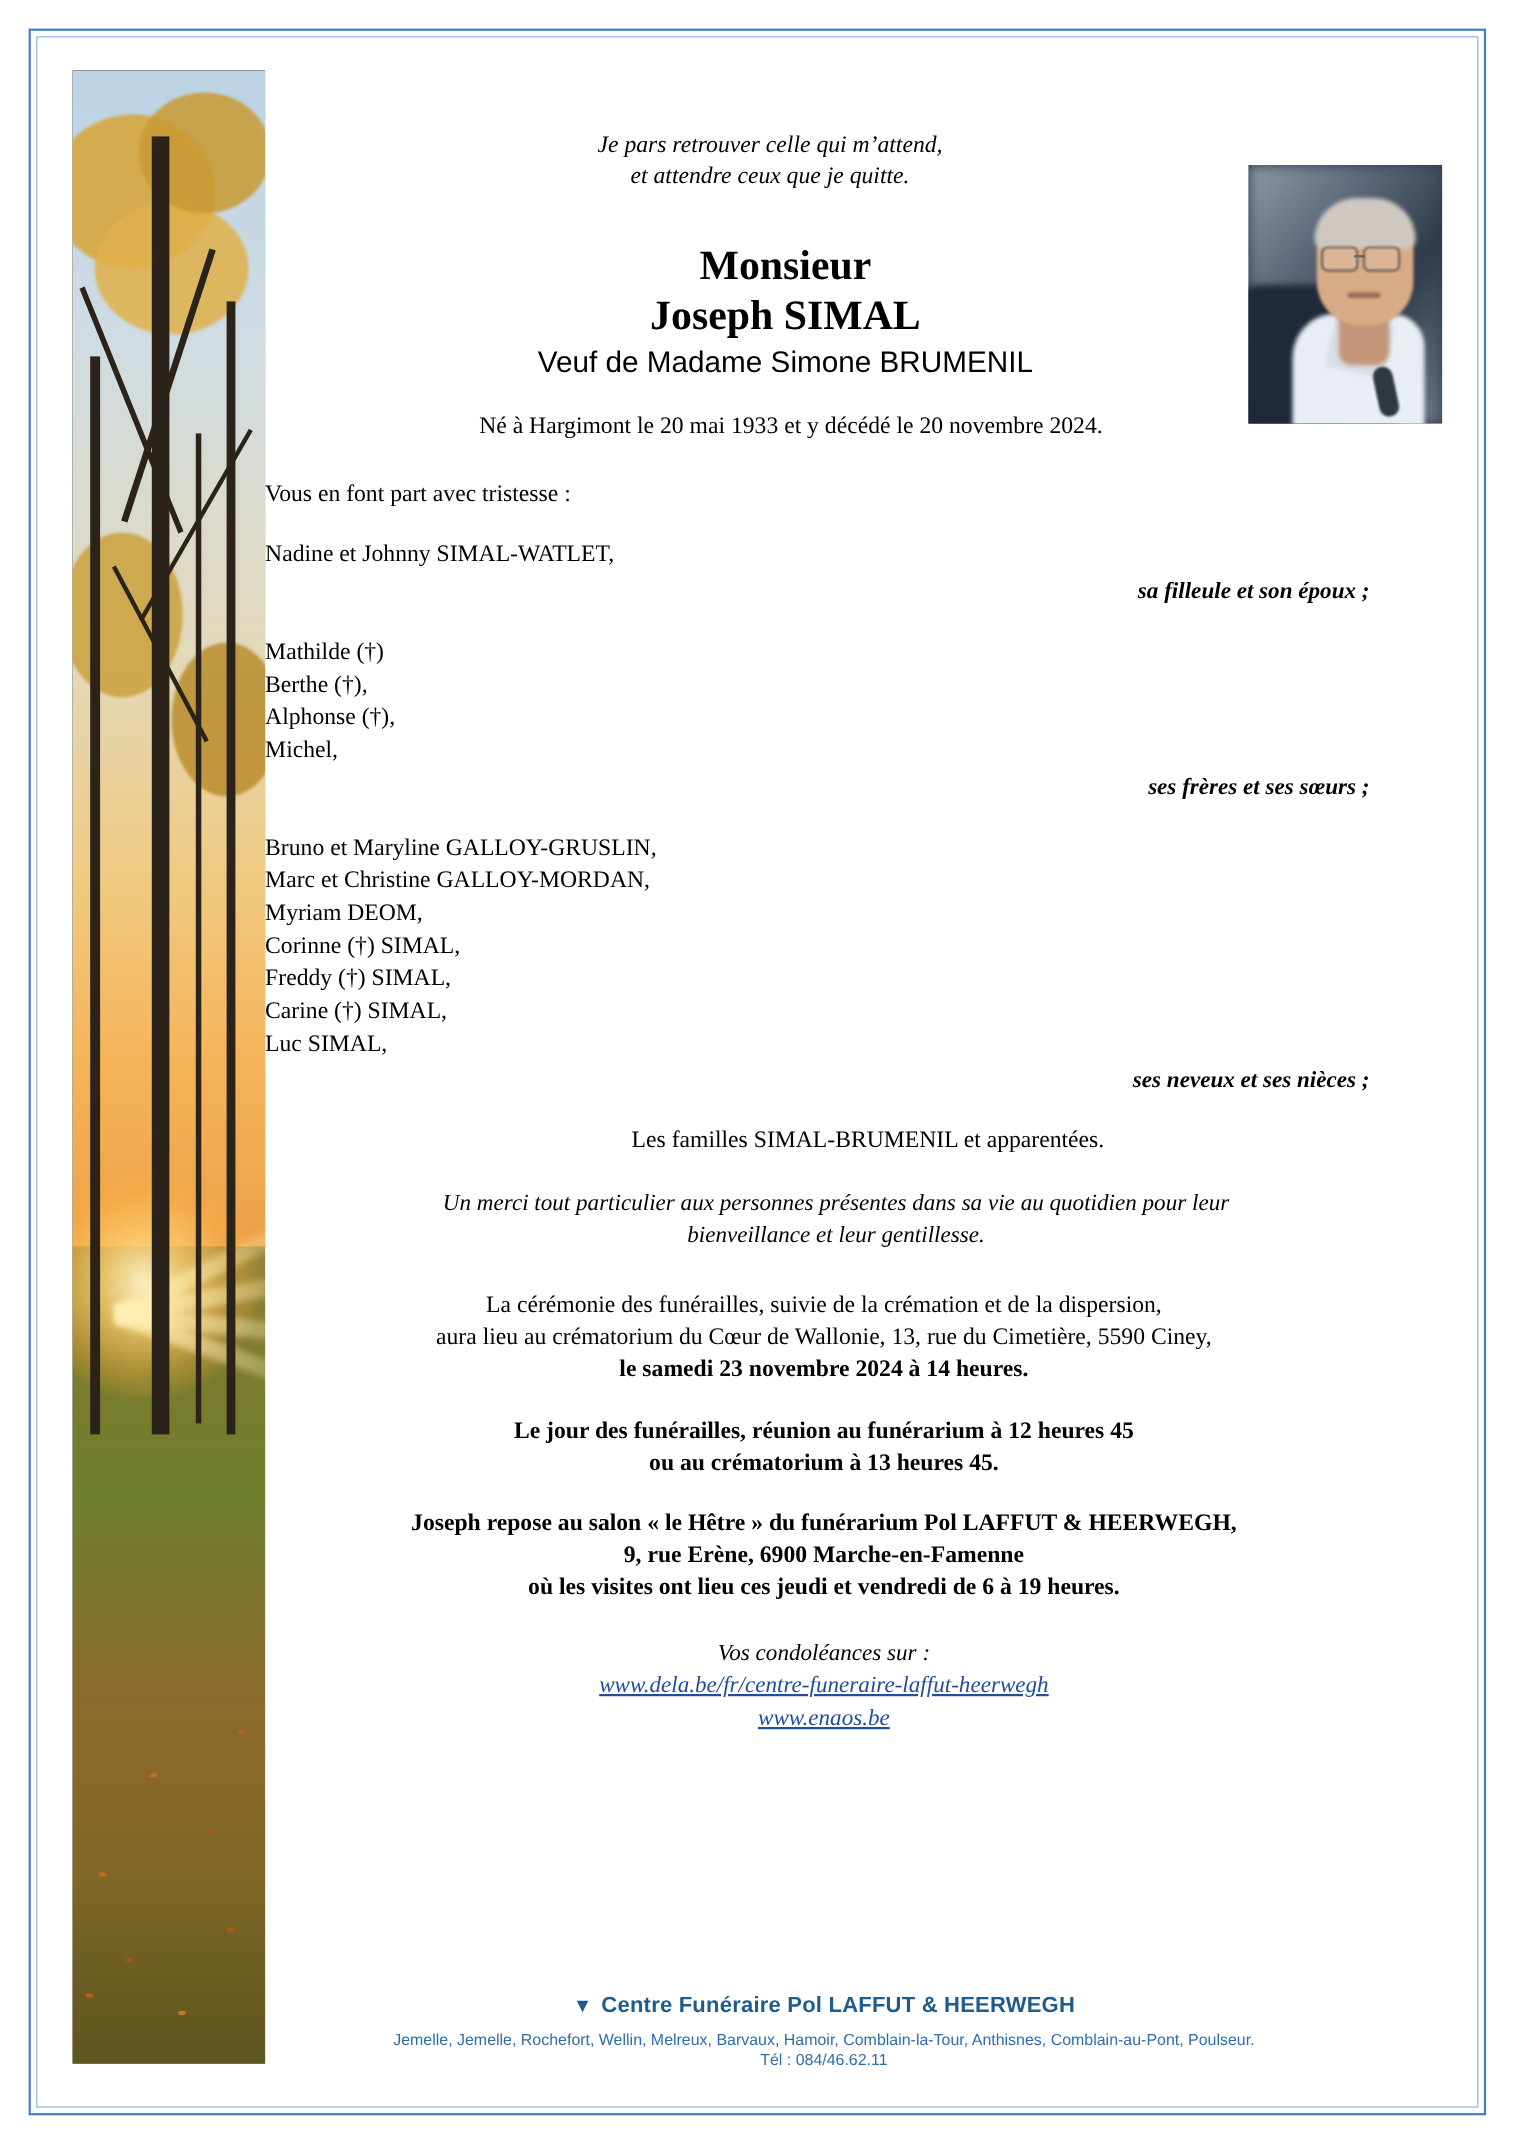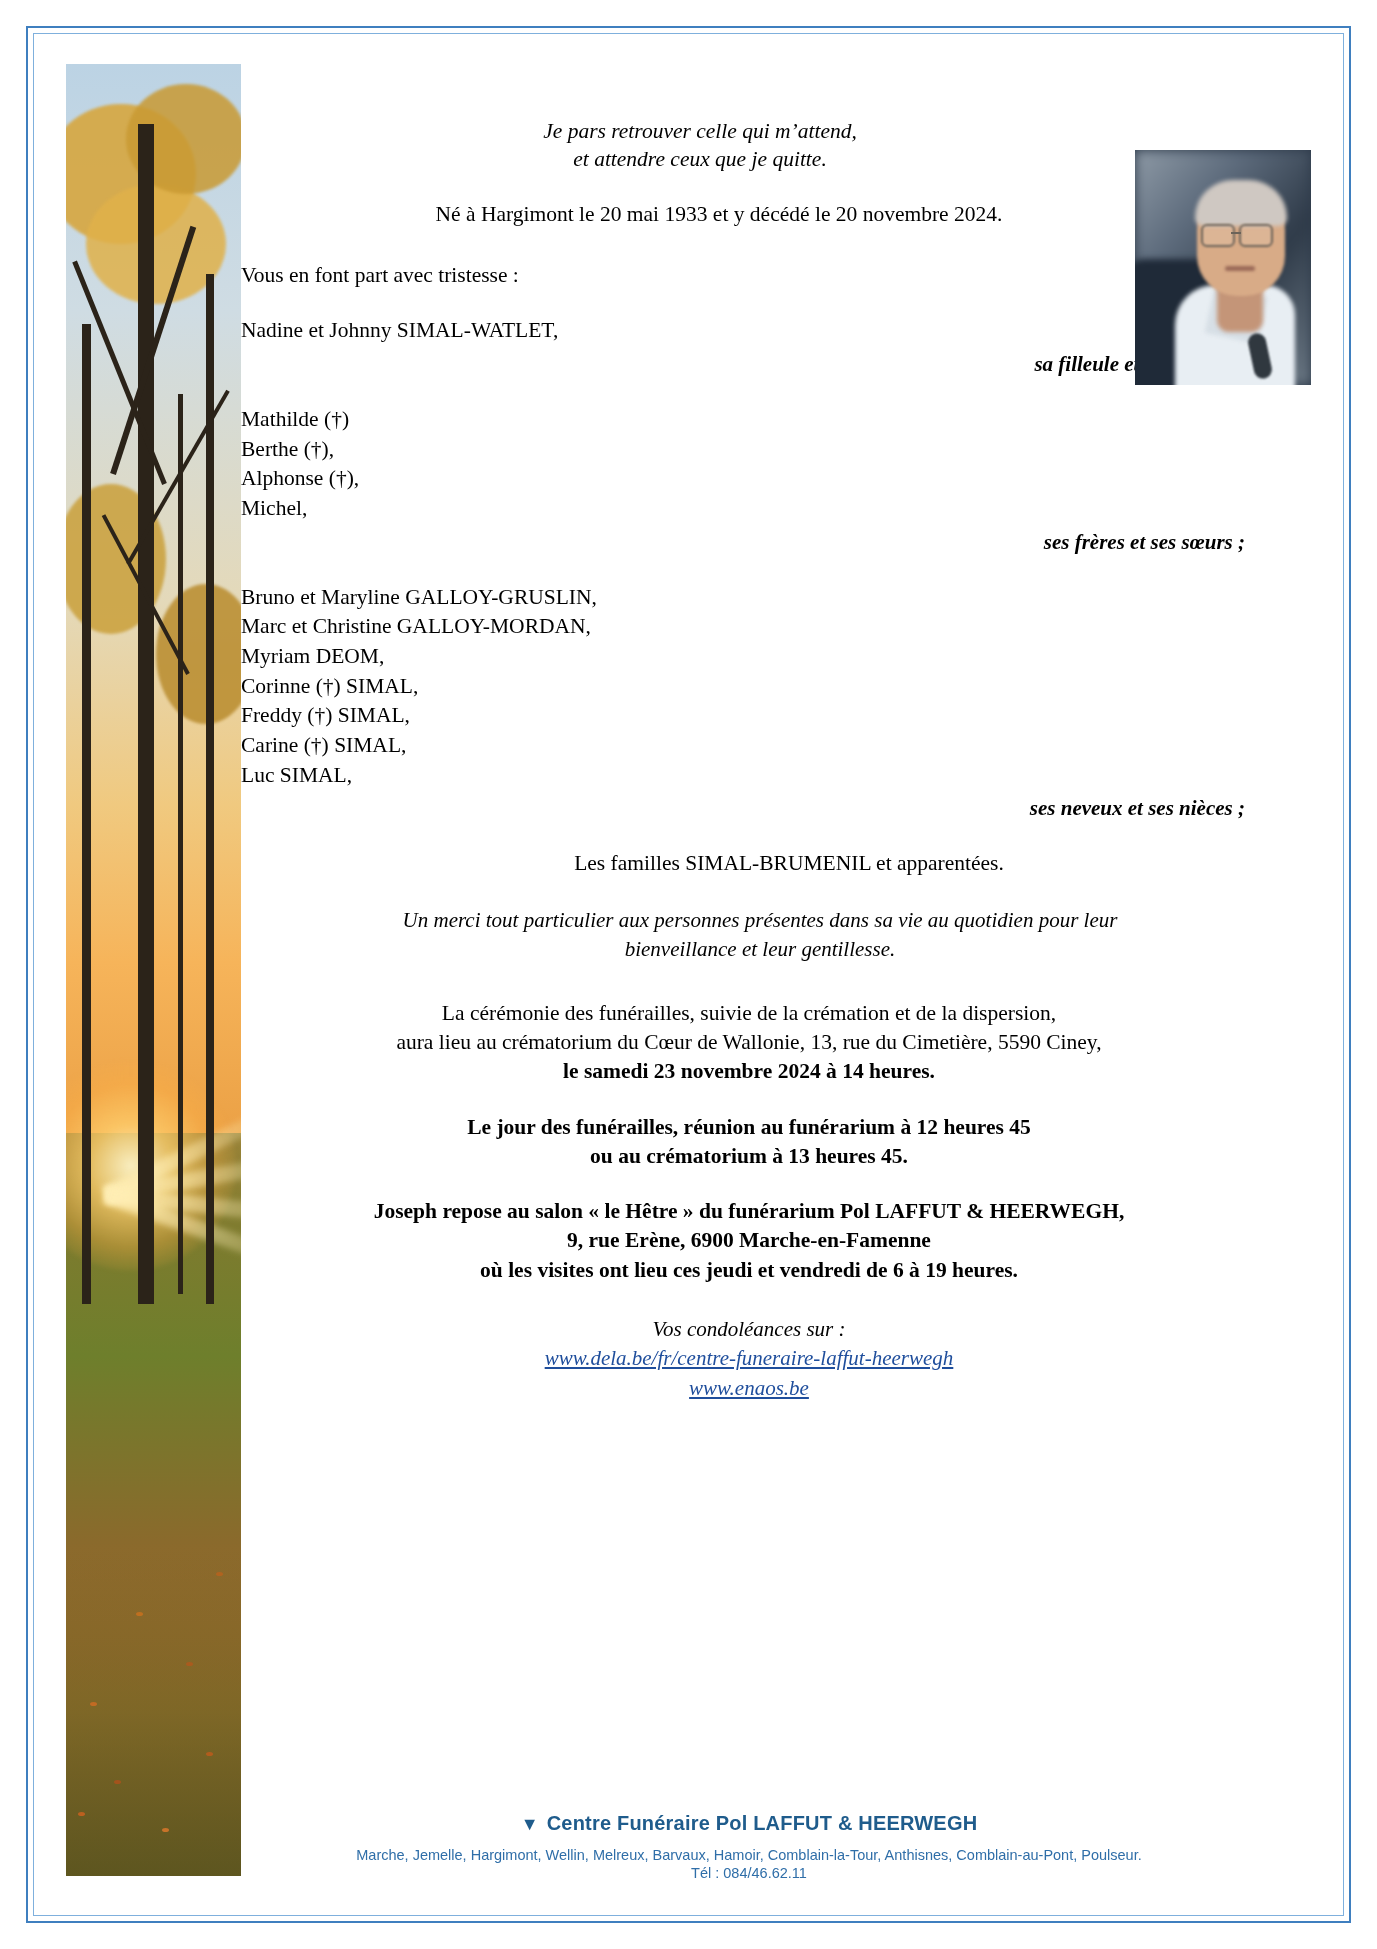--- a/index.html
+++ b/index.html
@@ -402,20 +402,25 @@
         <div class="pt-bridge"></div>
         <div class="pt-mouth"></div>
         <div class="pt-mic"></div>
       </div>
 
       <div class="epigraph">
         <div>Je pars retrouver celle qui m’attend,</div>
         <div>et attendre ceux que je quitte.</div>
       </div>
 
+      <div class="name-block">
+        <div class="name-title">Monsieur</div>
+        <div class="name-main">Joseph SIMAL</div>
+        <div class="name-sub">Veuf de Madame Simone BRUMENIL</div>
+      </div>
 
       <div class="birth-line">Né à Hargimont le 20 mai 1933 et y décédé le 20 novembre 2024.</div>
 
       <div class="announce">Vous en font part avec tristesse :</div>
 
       <div class="rel-block">
         <div class="rel-names">
           <div>Nadine et Johnny SIMAL-WATLET,</div>
         </div>
         <div class="rel-role">sa filleule et son époux ;</div>
@@ -471,19 +476,19 @@
       <div class="condol">
         <div>Vos condoléances sur :</div>
         <div><a href="#">www.dela.be/fr/centre-funeraire-laffut-heerwegh</a></div>
         <div><a href="#">www.enaos.be</a></div>
       </div>
 
       <div class="footer">
         <div class="footer-main">
           <span class="footer-tri">▼</span><span>Centre Funéraire Pol LAFFUT &amp; HEERWEGH</span>
         </div>
-        <div class="footer-cities">Marche, Jemelle, Hargimont, Wellin, Melreux, Barvaux, Hamoir, Comblain-la-Tour, Anthisnes, Comblain-au-Pont, Poulseur.</div>
+        <div class="footer-cities">Jemelle, Jemelle, Rochefort, Wellin, Melreux, Barvaux, Hamoir, Comblain-la-Tour, Anthisnes, Comblain-au-Pont, Poulseur.</div>
         <div class="footer-tel">Tél : 084/46.62.11</div>
       </div>
 
     </div>
   </div>
 </div>
 
 </body></html>

